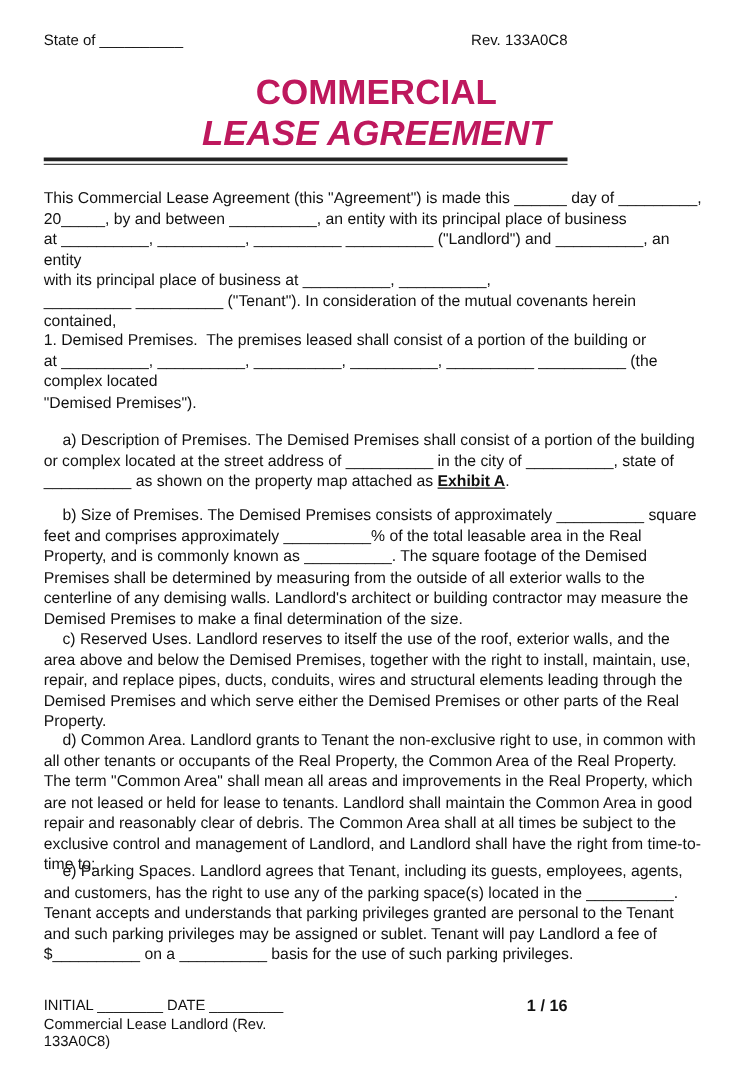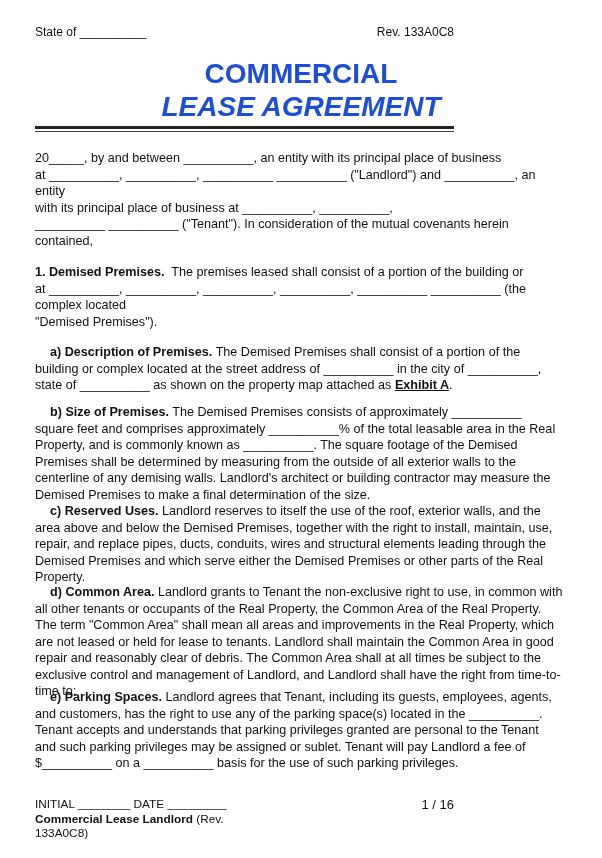--- a/index.html
+++ b/index.html
@@ -2,46 +2,47 @@
 <html><head>
   <meta charset="utf-8">
   <style>
     html, body { margin:0; padding:0; background:#ffffff; }
     body { width:602px; height:858px; position:relative; overflow:hidden;
       font-family:"Liberation Sans", sans-serif; color:#111; font-size:12.6px; }
     .page { position:absolute; left:0; top:0; width:496px; height:858px; background:#fff; }
     .hdr-left { position:absolute; left:35px; top:25px; font-size:12px; }
     .hdr-right { position:absolute; right:42px; top:25px; font-size:12px; text-align:right;margin-left:32px; }
     .title { position:absolute; left:0; width:602px; text-align:center; font-weight:bold;
-      font-size:28px; line-height:32px; letter-spacing:0px; color:#1d4ed8; }
+      font-size:28px; line-height:32px; letter-spacing:0px; color:#be185d; }
     .t1 { top:58px; }
     .t2 { top:91px;font-style:italic; }
     .rule1 { position:absolute; left:35px; right:42px; top:126px; height:3px; background:#222; }
     .rule2 { position:absolute; left:35px; right:42px; top:131px; height:1px; background:#444; }
     .body { position:absolute; left:35px; width:528px; line-height:16.5px; }
     .p { margin:0; }
-    .b { font-weight:bold; }
+    .b { font-weight:normal; }
     .u { text-decoration:underline;font-weight:bold; }
     .ind { text-indent:15px; }
     .footer-left { position:absolute; left:35px; top:797px; font-size:11.8px; line-height:14.5px; }
-    .footer-right { position:absolute; right:42px; top:797px; font-size:13px; }
+    .footer-right { position:absolute; right:42px; top:797px; font-size:13px;font-weight:bold; }
   </style>
 </head>
 <body>
 
 <div class="page">
   <div class="hdr-left">State of __________</div>
   <div class="hdr-right">Rev. 133A0C8</div>
 
   <div class="title t1">COMMERCIAL</div>
   <div class="title t2">LEASE AGREEMENT</div>
   <div class="rule1"></div>
   <div class="rule2"></div>
 
   <div class="body" style="top:150px;">
+    <div>This Commercial Lease Agreement (this "Agreement") is made this ______ day of _________,</div>
     <div>20_____, by and between __________, an entity with its principal place of business</div>
     <div>at __________, __________, __________ __________ ("Landlord") and __________, an entity</div>
     <div>with its principal place of business at __________, __________,</div>
     <div>__________ __________ ("Tenant").  In consideration of the mutual covenants herein contained,</div>
   </div>
 
   <div class="body" style="top:264px;">
     <div><span class="b">1. Demised Premises.</span><span style="white-space:pre;">  The premises leased shall consist of a portion of the building or</span></div>
     <div>at __________, __________, __________, __________, __________ __________ (the</div>
     <div>complex located</div>

